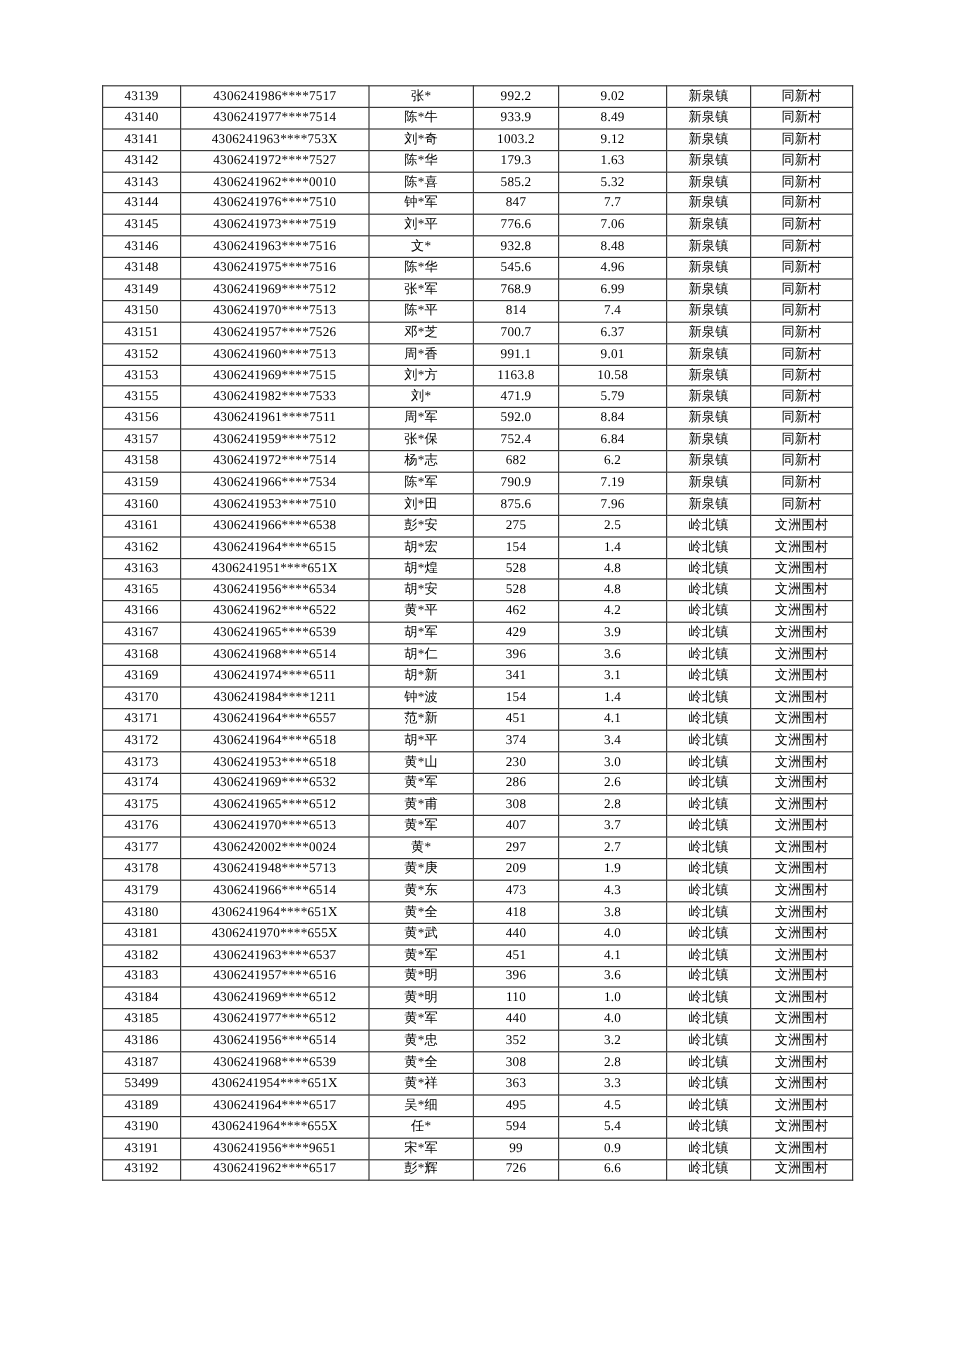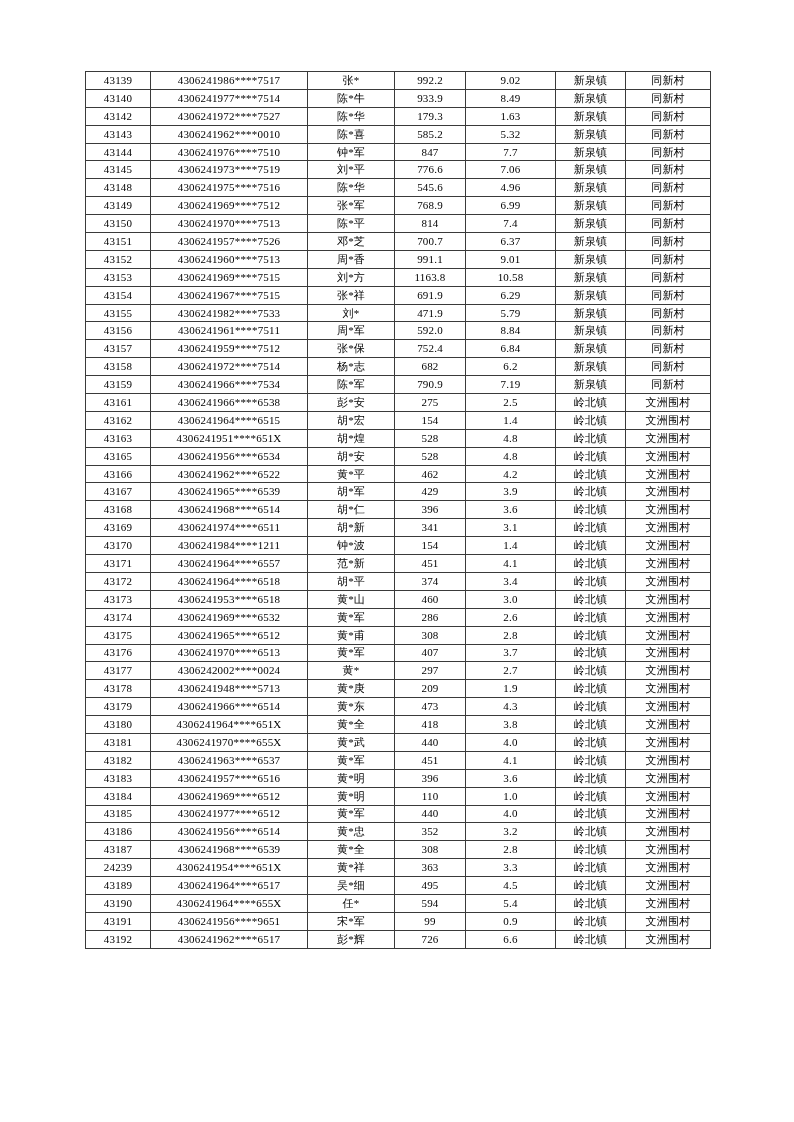--- a/index.html
+++ b/index.html
@@ -77,20 +77,29 @@
         <tr>
           <td>43140</td>
           <td>4306241977****7514</td>
           <td>陈*牛</td>
           <td>933.9</td>
           <td>8.49</td>
           <td>新泉镇</td>
           <td>同新村</td>
         </tr>
         <tr>
+          <td>43141</td>
+          <td>4306241963****753X</td>
+          <td>刘*奇</td>
+          <td>1003.2</td>
+          <td>9.12</td>
+          <td>新泉镇</td>
+          <td>同新村</td>
+        </tr>
+        <tr>
           <td>43142</td>
           <td>4306241972****7527</td>
           <td>陈*华</td>
           <td>179.3</td>
           <td>1.63</td>
           <td>新泉镇</td>
           <td>同新村</td>
         </tr>
         <tr>
           <td>43143</td>
@@ -113,20 +122,29 @@
         <tr>
           <td>43145</td>
           <td>4306241973****7519</td>
           <td>刘*平</td>
           <td>776.6</td>
           <td>7.06</td>
           <td>新泉镇</td>
           <td>同新村</td>
         </tr>
         <tr>
+          <td>43146</td>
+          <td>4306241963****7516</td>
+          <td>文*</td>
+          <td>932.8</td>
+          <td>8.48</td>
+          <td>新泉镇</td>
+          <td>同新村</td>
+        </tr>
+        <tr>
           <td>43148</td>
           <td>4306241975****7516</td>
           <td>陈*华</td>
           <td>545.6</td>
           <td>4.96</td>
           <td>新泉镇</td>
           <td>同新村</td>
         </tr>
         <tr>
           <td>43149</td>
@@ -167,29 +185,20 @@
         <tr>
           <td>43153</td>
           <td>4306241969****7515</td>
           <td>刘*方</td>
           <td>1163.8</td>
           <td>10.58</td>
           <td>新泉镇</td>
           <td>同新村</td>
         </tr>
         <tr>
-          <td>43154</td>
-          <td>4306241967****7515</td>
-          <td>张*祥</td>
-          <td>691.9</td>
-          <td>6.29</td>
-          <td>新泉镇</td>
-          <td>同新村</td>
-        </tr>
-        <tr>
           <td>43155</td>
           <td>4306241982****7533</td>
           <td>刘*</td>
           <td>471.9</td>
           <td>5.79</td>
           <td>新泉镇</td>
           <td>同新村</td>
         </tr>
         <tr>
           <td>43156</td>
@@ -221,20 +230,29 @@
         <tr>
           <td>43159</td>
           <td>4306241966****7534</td>
           <td>陈*军</td>
           <td>790.9</td>
           <td>7.19</td>
           <td>新泉镇</td>
           <td>同新村</td>
         </tr>
         <tr>
+          <td>43160</td>
+          <td>4306241953****7510</td>
+          <td>刘*田</td>
+          <td>875.6</td>
+          <td>7.96</td>
+          <td>新泉镇</td>
+          <td>同新村</td>
+        </tr>
+        <tr>
           <td>43161</td>
           <td>4306241966****6538</td>
           <td>彭*安</td>
           <td>275</td>
           <td>2.5</td>
           <td>岭北镇</td>
           <td>文洲围村</td>
         </tr>
         <tr>
           <td>43162</td>
@@ -323,21 +341,21 @@
           <td>胡*平</td>
           <td>374</td>
           <td>3.4</td>
           <td>岭北镇</td>
           <td>文洲围村</td>
         </tr>
         <tr>
           <td>43173</td>
           <td>4306241953****6518</td>
           <td>黄*山</td>
-          <td>460</td>
+          <td>230</td>
           <td>3.0</td>
           <td>岭北镇</td>
           <td>文洲围村</td>
         </tr>
         <tr>
           <td>43174</td>
           <td>4306241969****6532</td>
           <td>黄*军</td>
           <td>286</td>
           <td>2.6</td>
@@ -455,21 +473,21 @@
         <tr>
           <td>43187</td>
           <td>4306241968****6539</td>
           <td>黄*全</td>
           <td>308</td>
           <td>2.8</td>
           <td>岭北镇</td>
           <td>文洲围村</td>
         </tr>
         <tr>
-          <td>24239</td>
+          <td>53499</td>
           <td>4306241954****651X</td>
           <td>黄*祥</td>
           <td>363</td>
           <td>3.3</td>
           <td>岭北镇</td>
           <td>文洲围村</td>
         </tr>
         <tr>
           <td>43189</td>
           <td>4306241964****6517</td>

